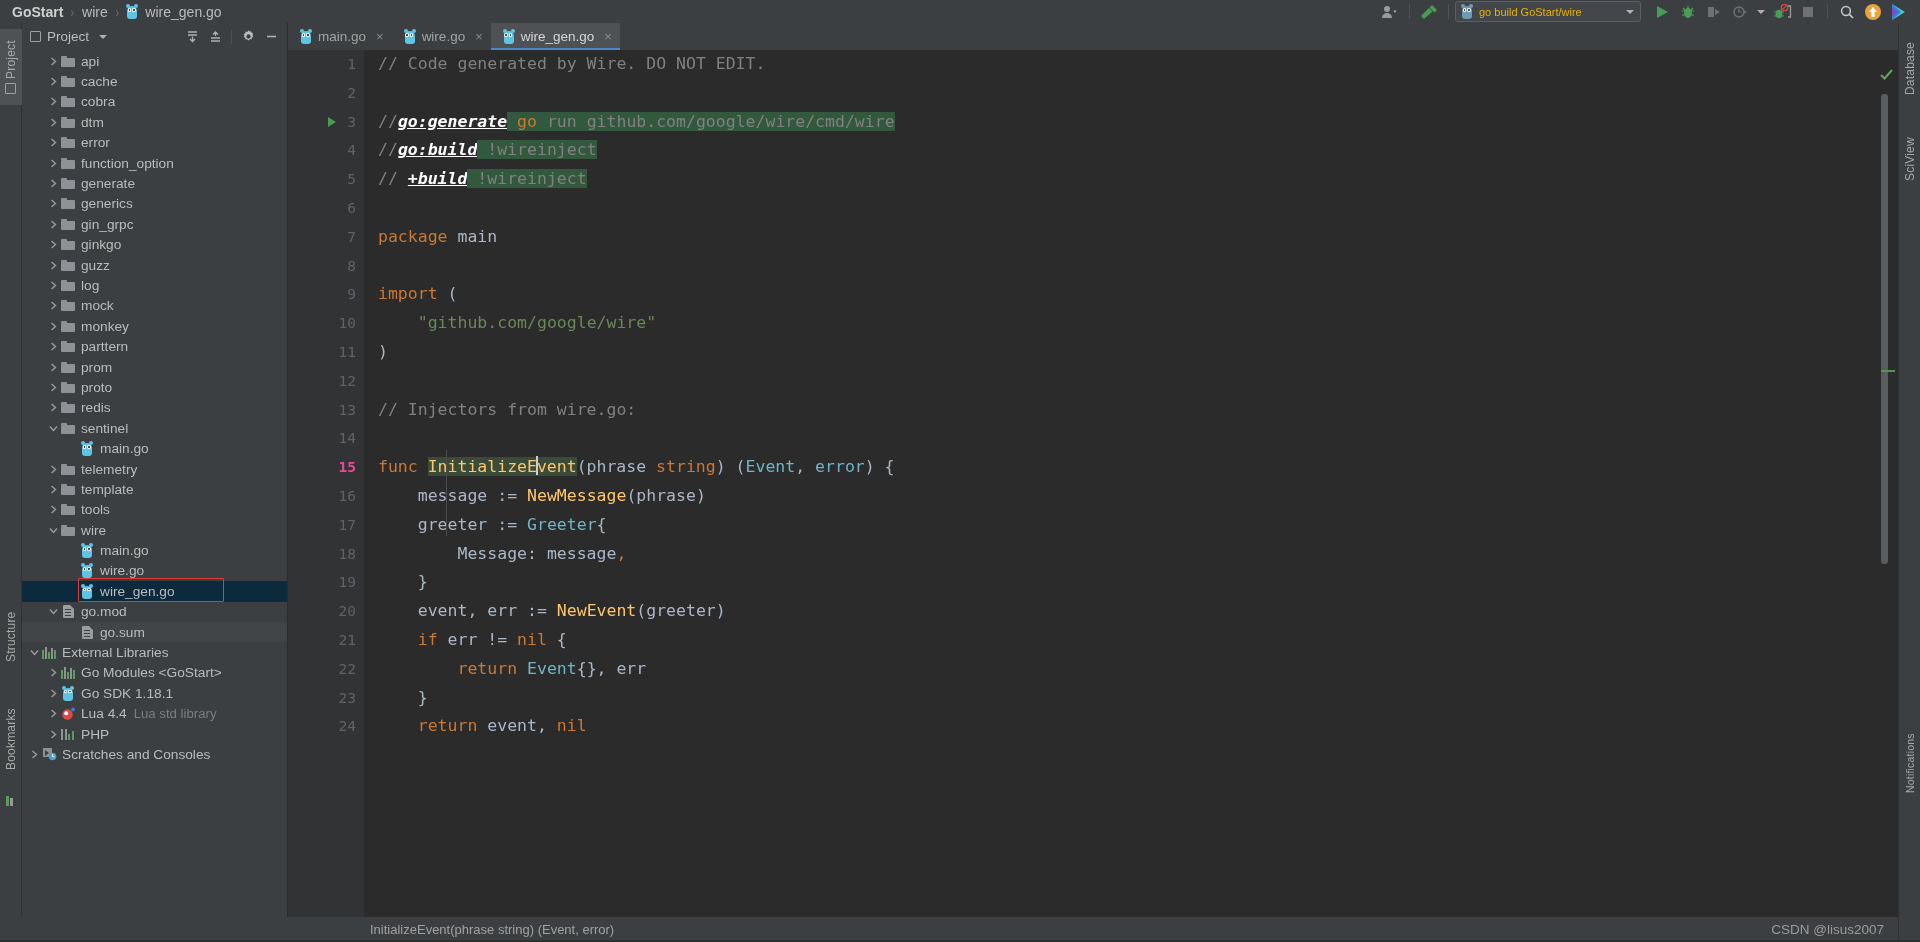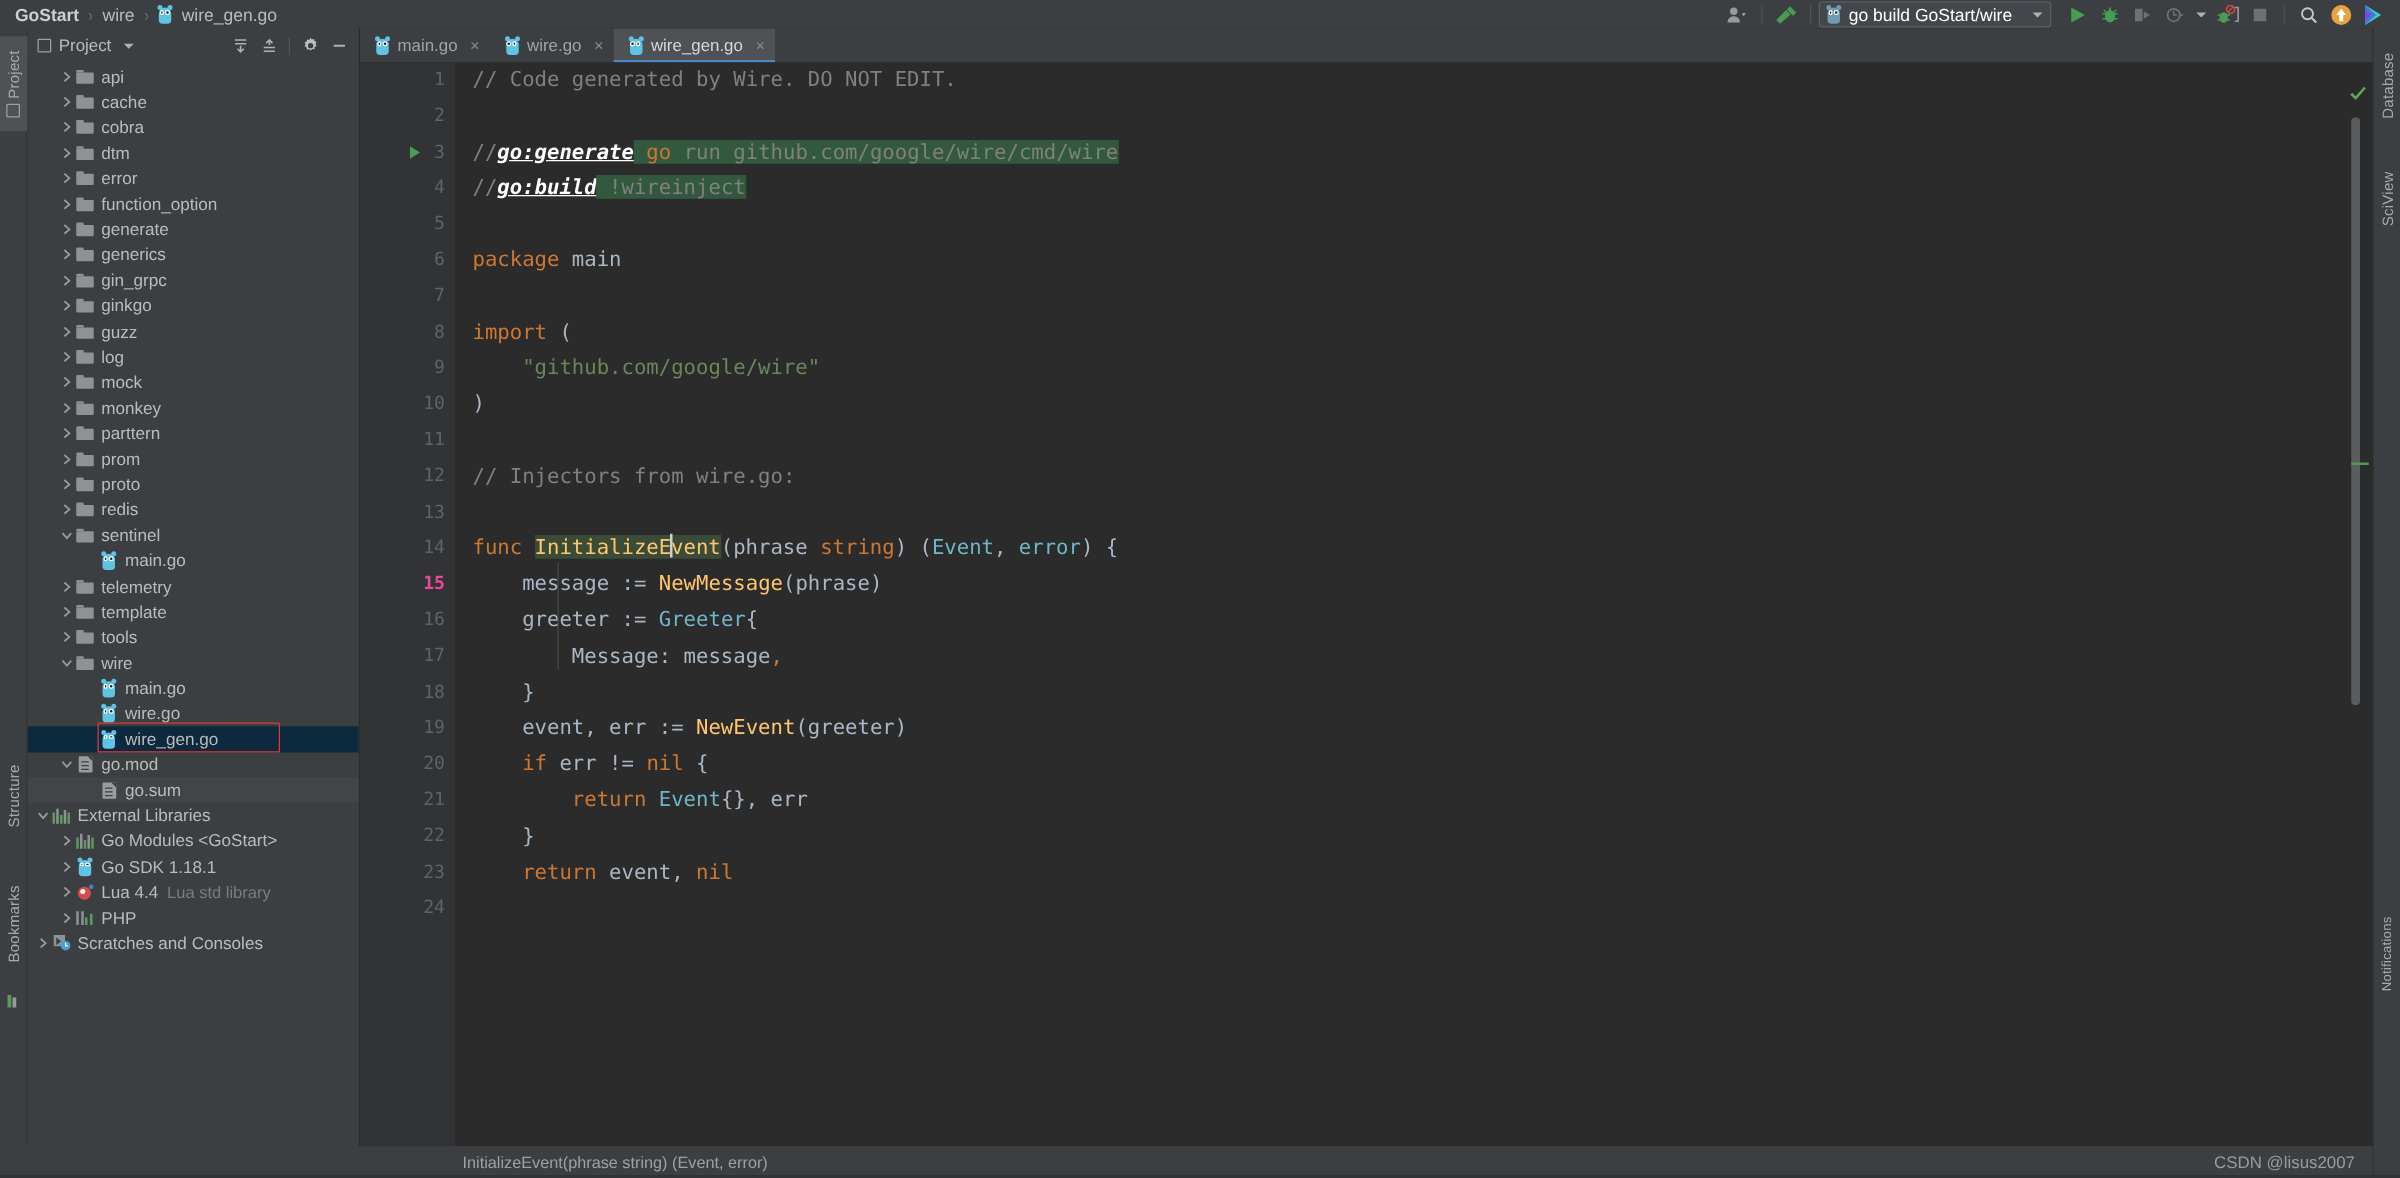--- a/index.html
+++ b/index.html
@@ -23,21 +23,21 @@
   .crumb.bold { font-weight:bold; color:#cfcfcf; }
   .crumb-sep { color:#6e7173; font-size:14px; padding:0 4px; transform:scaleX(.75); }
   .topright { margin-left:auto; display:flex; align-items:center; gap:0px; padding-right:8px; }
   .tb-icon { width:26px; height:22px; display:flex; align-items:center; justify-content:center; cursor:default; }
   .tb-sep { width:1px; height:15px; background:#4f5254; margin:0 6px; }
   .runconfig {
     display:flex; align-items:center; height:21px; min-width:186px;
     border:1px solid #5c5f61; border-radius:3px; background:#43464a;
     padding:0 6px 0 5px; gap:6px; margin-right:8px;
   }
-  .runconfig .rc-label { font-size:14px; color:#ffffff; white-space:nowrap; }
+  .runconfig .rc-label { font-size:11px; color:#eab308; white-space:nowrap; }
   .caret { width:0;height:0;border-left:4px solid transparent;border-right:4px solid transparent;border-top:4px solid #b0b0b0; }
 
   
   .gopher { position:relative; width:12px; height:15px; display:inline-block; flex:none; }
   .gopher .body { position:absolute; left:1px; top:2px; width:10px; height:13px; background:#5fc3e4; border-radius:5px 5px 3px 3px; }
   .gopher .ear-l, .gopher .ear-r { position:absolute; top:0px; width:4px; height:4px; background:#5fc3e4; border-radius:50%; }
   .gopher .ear-l { left:0px; } .gopher .ear-r { right:0px; }
   .gopher .eye-l, .gopher .eye-r { position:absolute; top:4px; width:3.5px; height:3.5px; background:#ffffff; border-radius:50%; }
   .gopher .eye-l { left:1.5px; } .gopher .eye-r { left:6px; }
   .gopher .eye-l::after, .gopher .eye-r::after { content:""; position:absolute; left:1px; top:1px; width:1.6px; height:1.6px; background:#1c2a33; border-radius:50%; }
@@ -895,20 +895,21 @@
                 <path d="M1.5 9.5h8v-5l-4-3.5-4 3.5z" fill="none" stroke="#7a7d80" stroke-width="1"></path>
               </svg></span></div>
           <div class="gline">24</div>
         </div>
       <div class="code" id="code">
         <div class="indent-guide" style="left:82px; top:400px; height:86px;"></div>
       <div class="cline"><span class="c-cmt">// Code generated by Wire. DO NOT EDIT.</span></div>
           <div class="cline">&nbsp;</div>
           <div class="cline"><span class="c-cmt">//</span><span class="c-dir">go:generate</span><span class="hl-green"> <span class="c-kw">go</span> <span class="c-cmt">run github.com/google/wire/cmd/wire</span></span></div>
           <div class="cline"><span class="c-cmt">//</span><span class="c-dir">go:build</span><span class="hl-green"> <span class="c-cmt">!wireinject</span></span></div>
+          <div class="cline"><span class="c-cmt">// </span><span class="c-dir">+build</span><span class="hl-green"> <span class="c-cmt">!wireinject</span></span></div>
           <div class="cline">&nbsp;</div>
           <div class="cline"><span class="c-kw">package</span> <span class="c-txt">main</span></div>
           <div class="cline">&nbsp;</div>
           <div class="cline"><span class="c-kw">import</span> <span class="c-txt">(</span></div>
           <div class="cline">    <span class="c-str">"github.com/google/wire"</span></div>
           <div class="cline"><span class="c-txt">)</span></div>
           <div class="cline">&nbsp;</div>
           <div class="cline"><span class="c-cmt">// Injectors from wire.go:</span></div>
           <div class="cline">&nbsp;</div>
           <div class="cline"><span class="c-kw">func</span> <span class="hl-ident c-fun">InitializeE<span class="cursor"></span>vent</span><span class="c-txt">(</span><span class="c-txt">phrase </span><span class="c-kw">string</span><span class="c-txt">) (</span><span class="c-typ">Event</span><span class="c-txt">, </span><span class="c-typ">error</span><span class="c-txt">) {</span></div>

